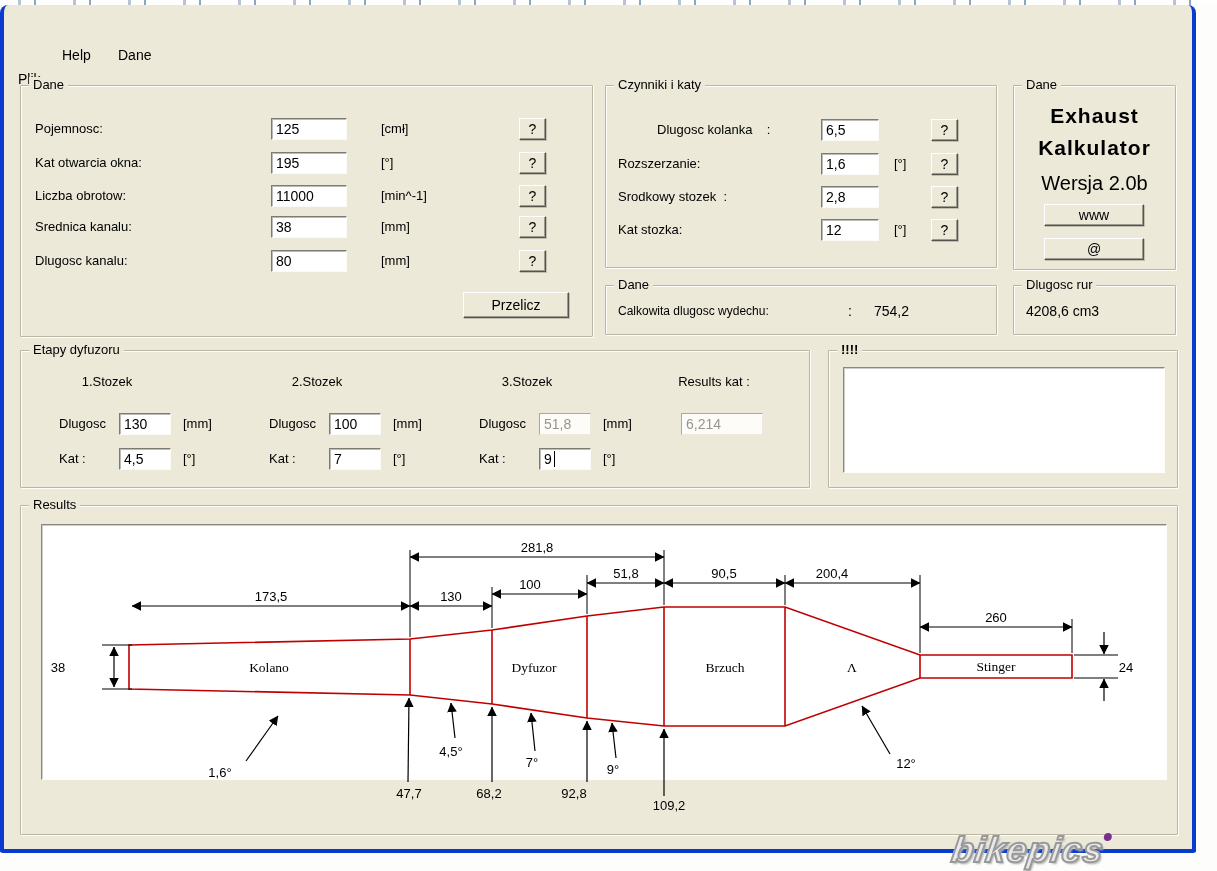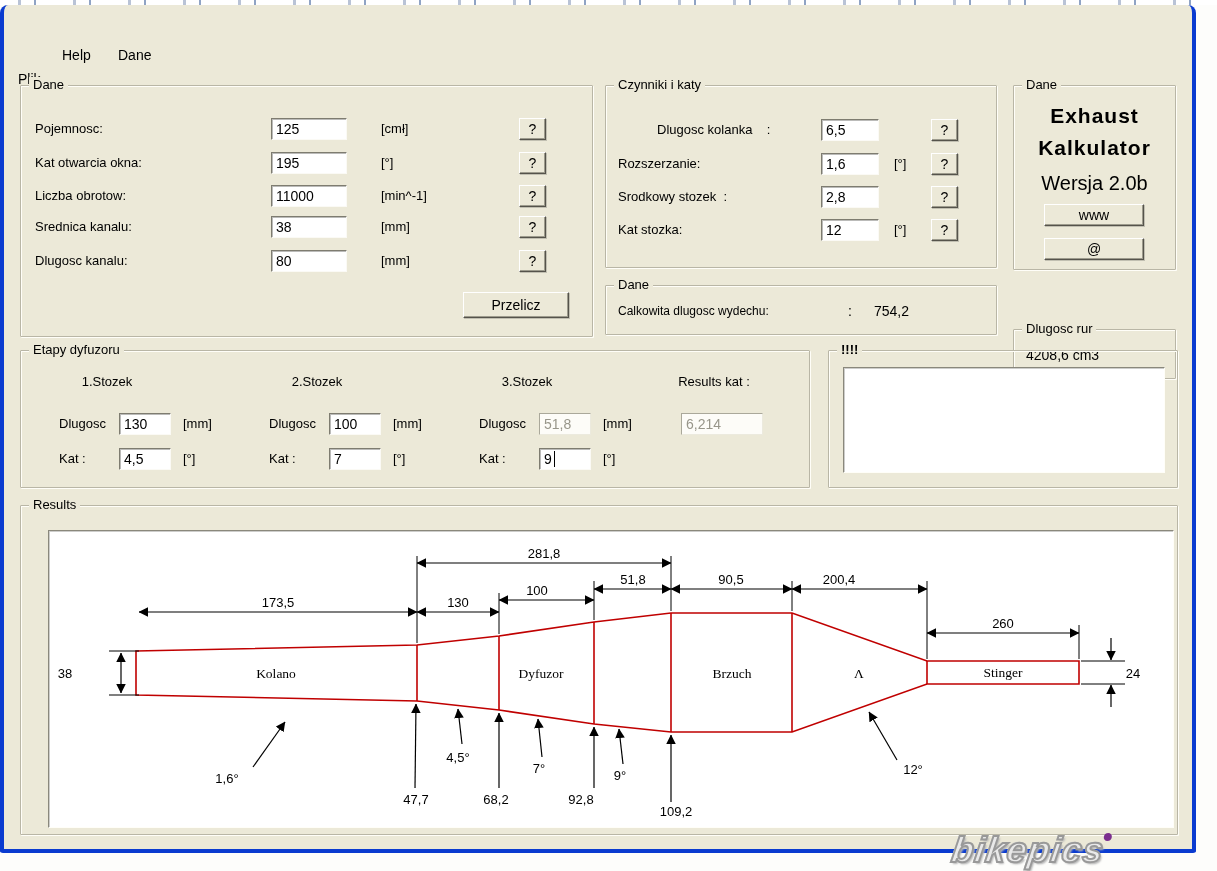--- a/index.html
+++ b/index.html
@@ -186,21 +186,21 @@
       <div class="btn" style="left:30px; top:152px; width:100px; height:22px; line-height:20px;">@</div>
     </div>
 
     <div class="group" style="left:601px; top:245px; width:392px; height:50px;">
       <div class="gtitle">Dane</div>
       <div class="lbl" style="left:12px; top:14px; font-size:12px;">Calkowita dlugosc wydechu:</div>
       <div class="lbl" style="left:242px; top:14px; font-size:14px;">:</div>
       <div class="lbl" style="left:268px; top:14px; font-size:14px;">754,2</div>
     </div>
 
-    <div class="group" style="left:1009px; top:245px; width:163px; height:50px;margin-top:44px;">
+    <div class="group" style="left:1009px; top:245px; width:163px; height:50px;">
       <div class="gtitle">Dlugosc rur</div>
       <div class="lbl" style="left:12px; top:14px; font-size:14px;">4208,6 cm3</div>
     </div>
 
     <div class="group" style="left:16px; top:310px; width:790px; height:138px;">
       <div class="gtitle">Etapy dyfuzoru</div>
 
       <div class="lbl" style="left:46px; top:20px; width:80px; text-align:center;">1.Stozek</div>
       <div class="lbl" style="left:256px; top:20px; width:80px; text-align:center;">2.Stozek</div>
       <div class="lbl" style="left:466px; top:20px; width:80px; text-align:center;">3.Stozek</div>
@@ -233,21 +233,21 @@
       <input class="tin dis" disabled="" style="left: 660px; top: 62px; width: 82px;" value="6,214">
     </div>
 
     <div class="group" style="left:824px; top:310px; width:350px; height:138px;">
       <div class="gtitle" style="font-weight:bold;">!!!!</div>
       <div class="sunkenpanel" style="left:14px; top:16px; width:322px; height:106px;"></div>
     </div>
 
     <div class="group" style="left:16px; top:465px; width:1158px; height:330px;">
       <div class="gtitle">Results</div>
-      <div class="sunkenpanel" style="left:27px; top:18px; width:1126px; height:298px;margin-top:6px;">
+      <div class="sunkenpanel" style="left:20px; top:18px; width:1126px; height:256px;">
         <svg width="1124" height="296" viewBox="0 0 1124 296">
           <defs>
             <marker id="ah" viewBox="0 0 10 10" refX="9.5" refY="5" markerWidth="8" markerHeight="8" orient="auto-start-reverse">
               <path d="M0,0 L10,5 L0,10 z" fill="#000"></path>
             </marker>
           </defs>
 
           <g stroke="#c00000" stroke-width="1.6" fill="none">
             <path d="M87,120 L368,114 L450,105 L545,91 L622,82 L743,82 L878,130 L1030,130 L1030,153 L878,153 L743,201 L622,201 L545,193 L450,179 L368,170 L87,164 Z"></path>
             <line x1="368" y1="114" x2="368" y2="170"></line>

